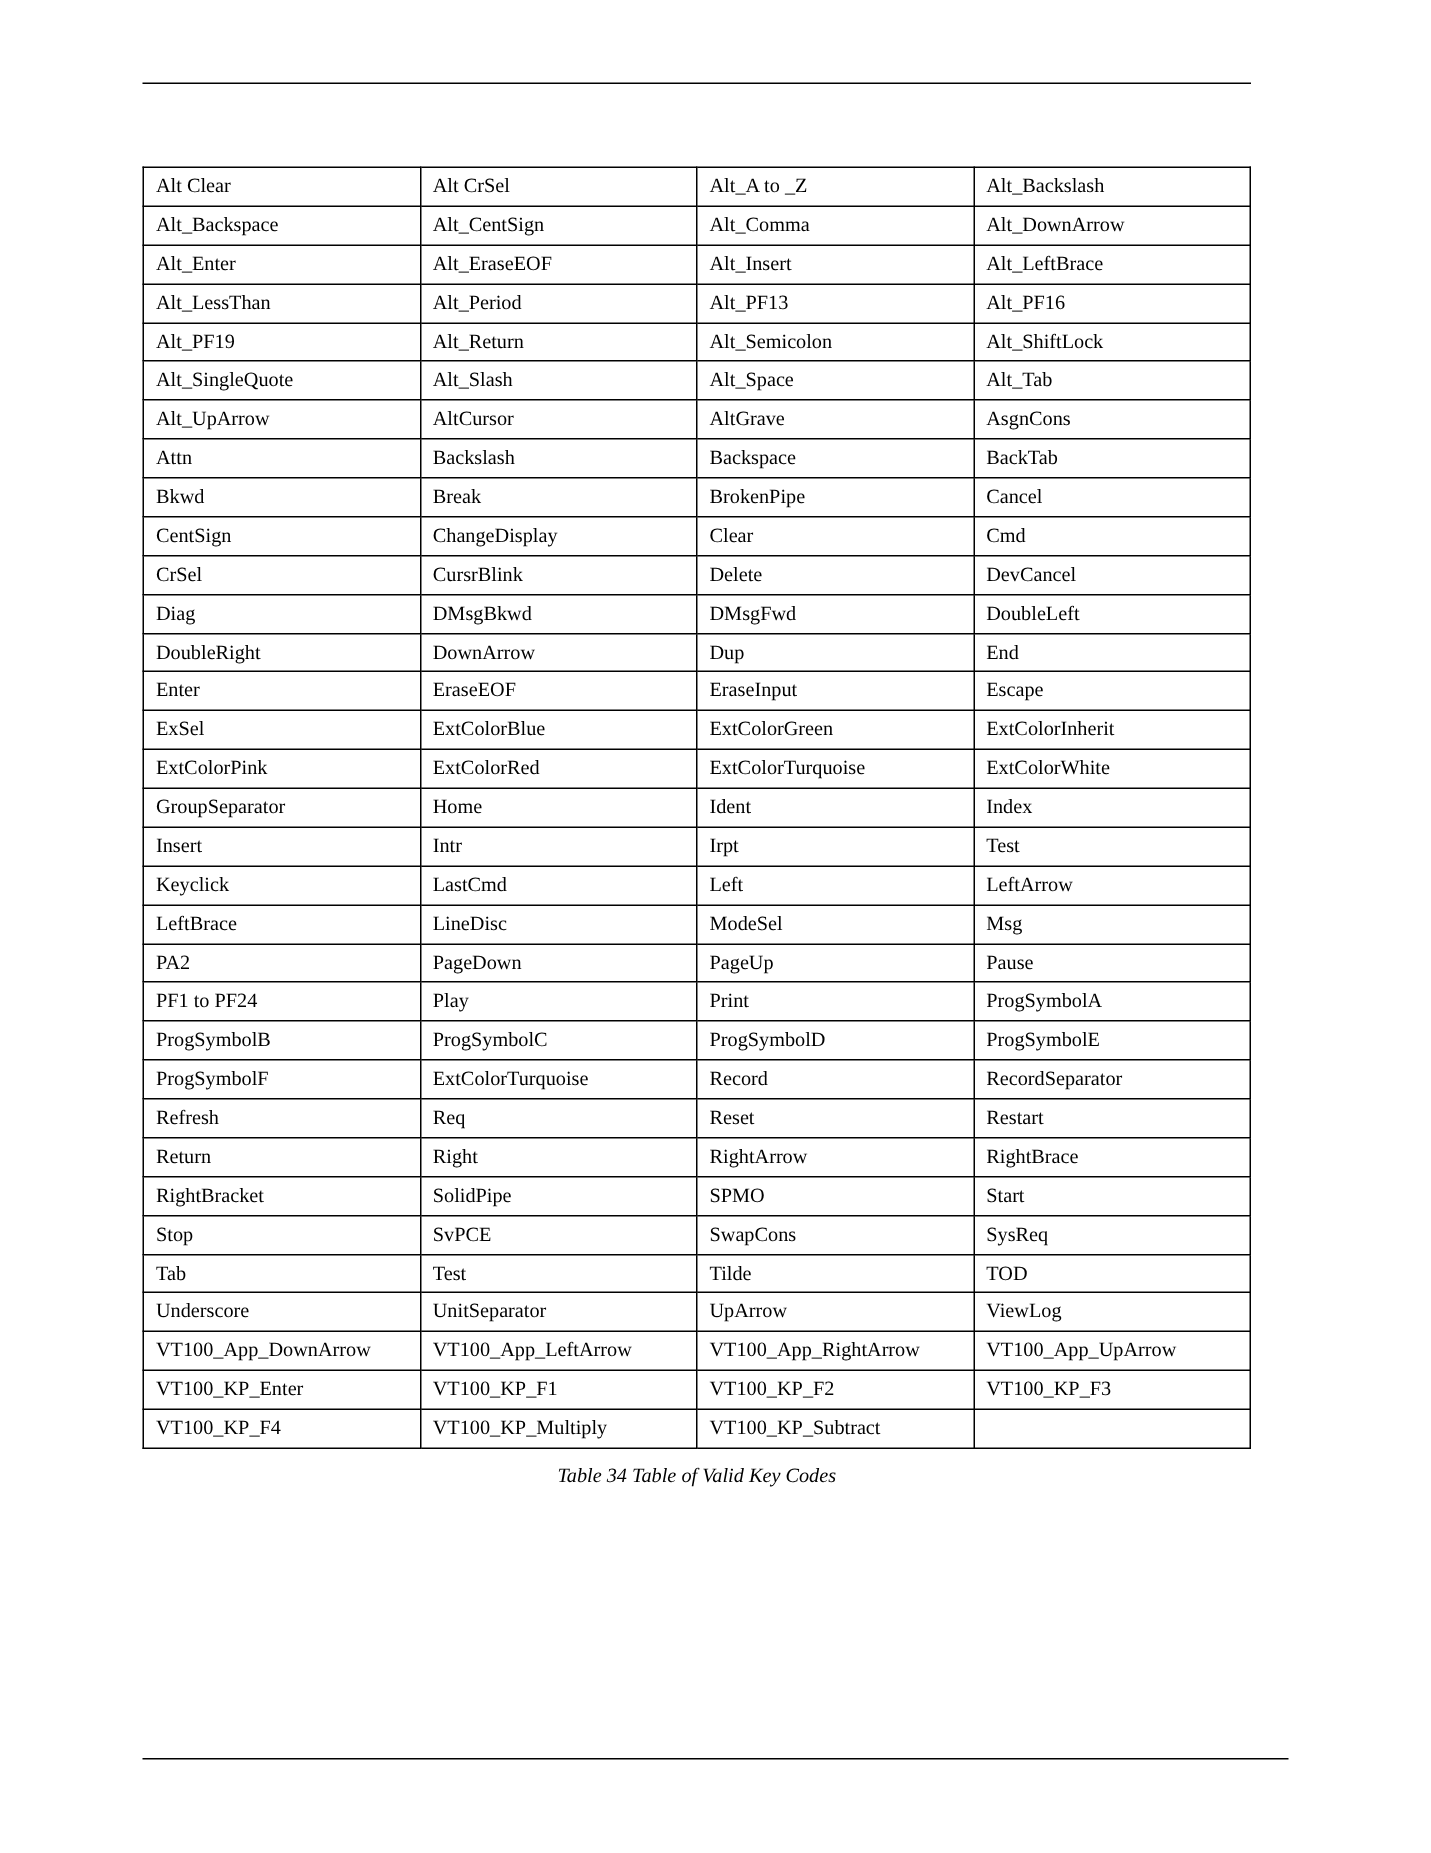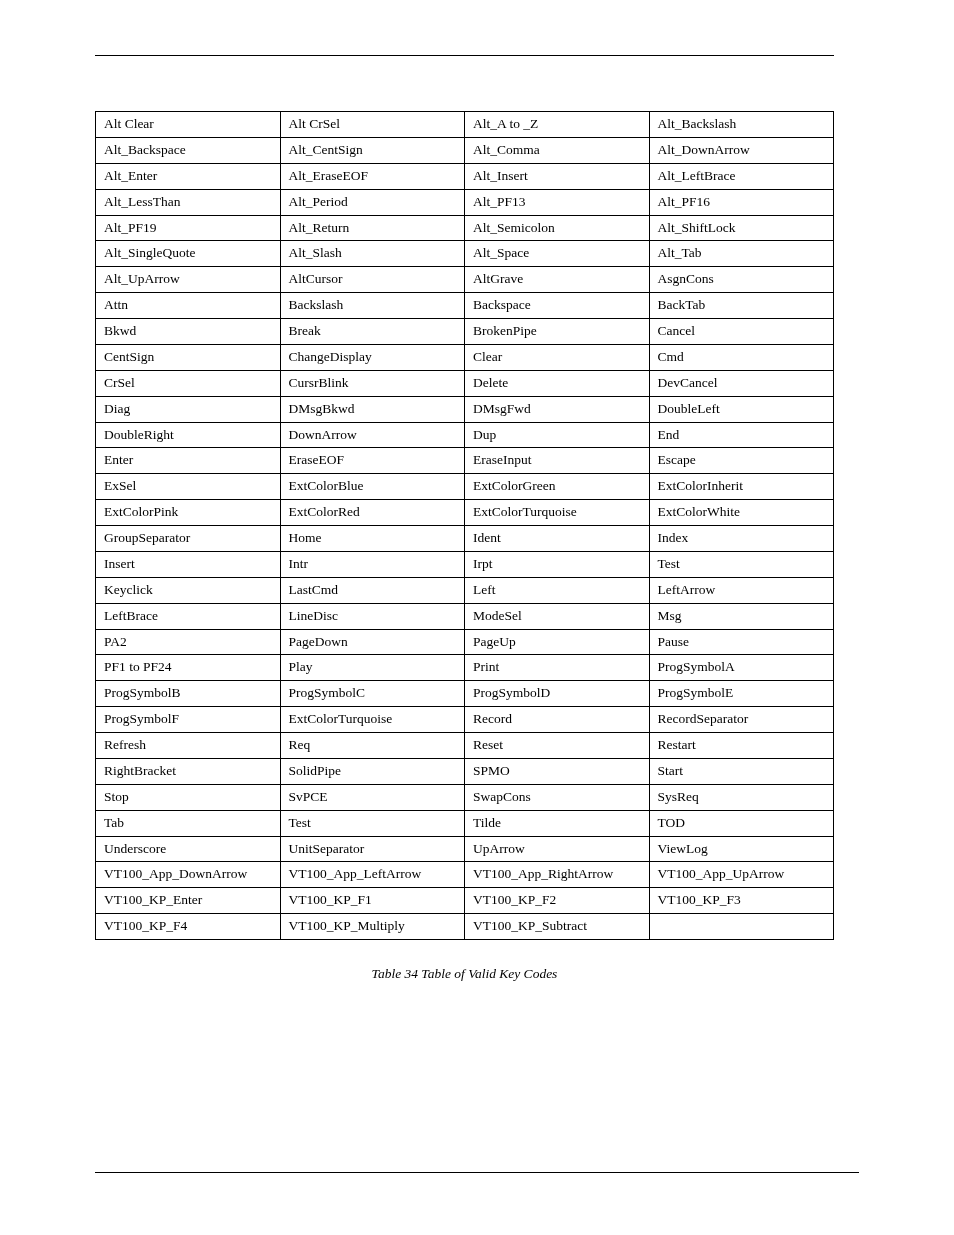--- a/index.html
+++ b/index.html
@@ -34,21 +34,21 @@
     line-height: 1.25;
     padding: 4px 6px 4px 8px;
     vertical-align: top;
     word-wrap: break-word;
     overflow-wrap: break-word;
   }
   .caption {
     text-align: center;
     font-style: italic;
     font-size: 13.5px;
-    margin-top: 26px;
+    margin-top: 10px;
   }
   .bottom-rule {
     position: absolute;
     left: 95px;
     right: 95px;
     bottom: 62px;
     border-top: 1px solid #000;
     height: 0;
   }
 </style>
@@ -204,20 +204,26 @@
           <td>Record</td>
           <td>RecordSeparator</td>
         </tr>
         <tr>
           <td>Refresh</td>
           <td>Req</td>
           <td>Reset</td>
           <td>Restart</td>
         </tr>
         <tr>
+          <td>Return</td>
+          <td>Right</td>
+          <td>RightArrow</td>
+          <td>RightBrace</td>
+        </tr>
+        <tr>
           <td>RightBracket</td>
           <td>SolidPipe</td>
           <td>SPMO</td>
           <td>Start</td>
         </tr>
         <tr>
           <td>Stop</td>
           <td>SvPCE</td>
           <td>SwapCons</td>
           <td>SysReq</td>

